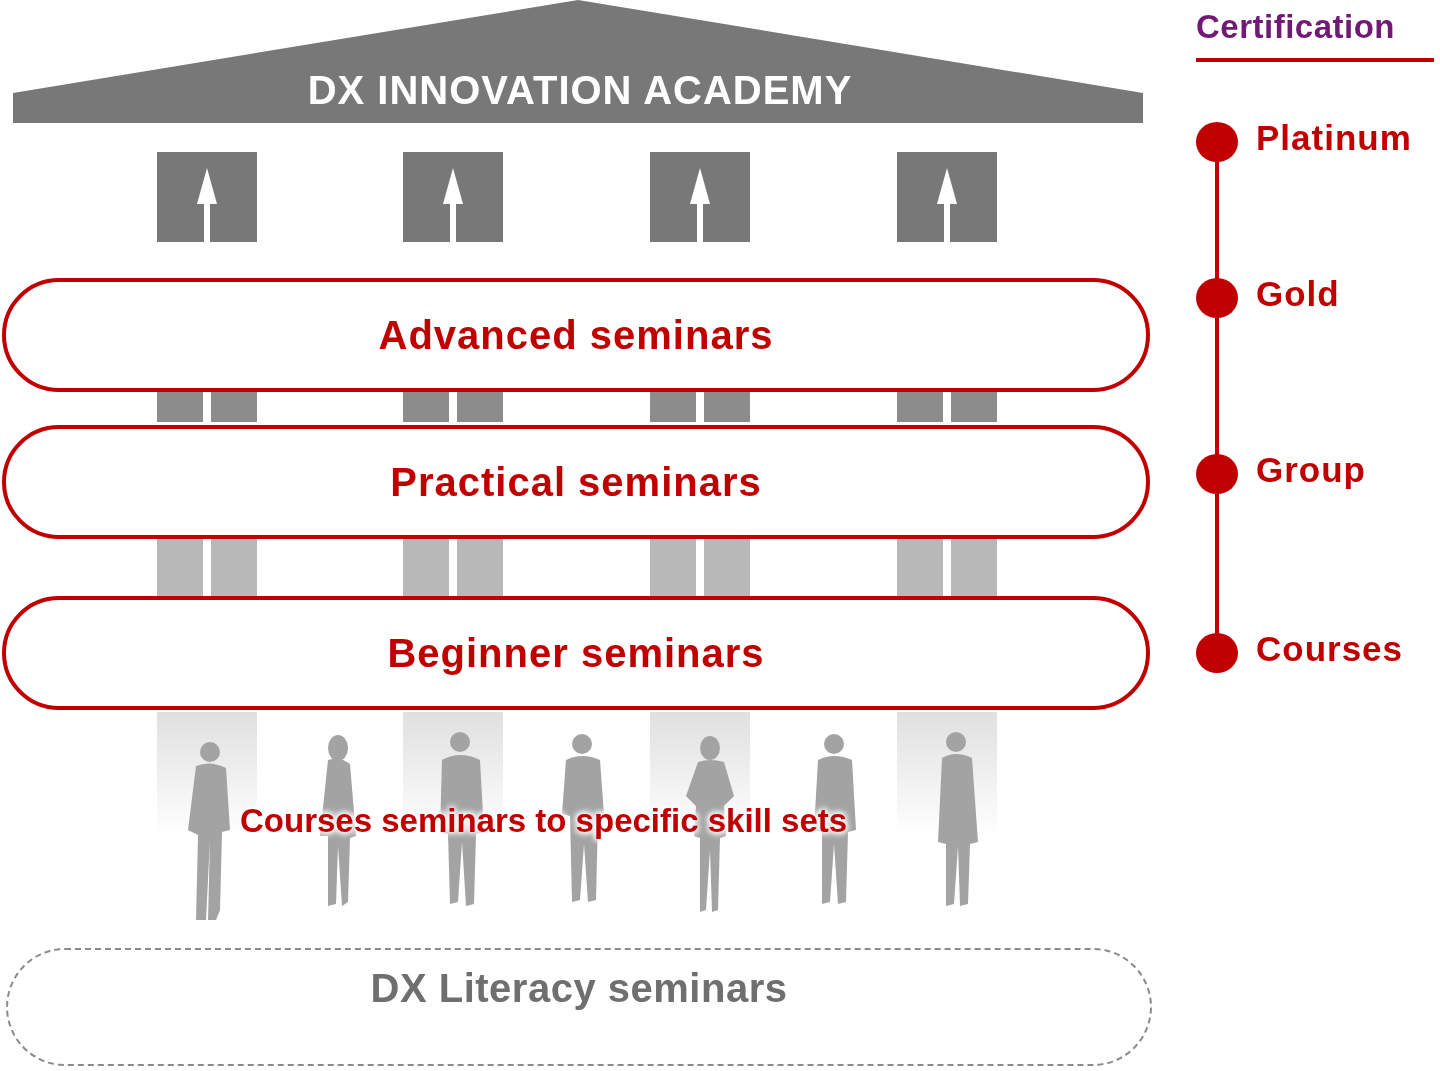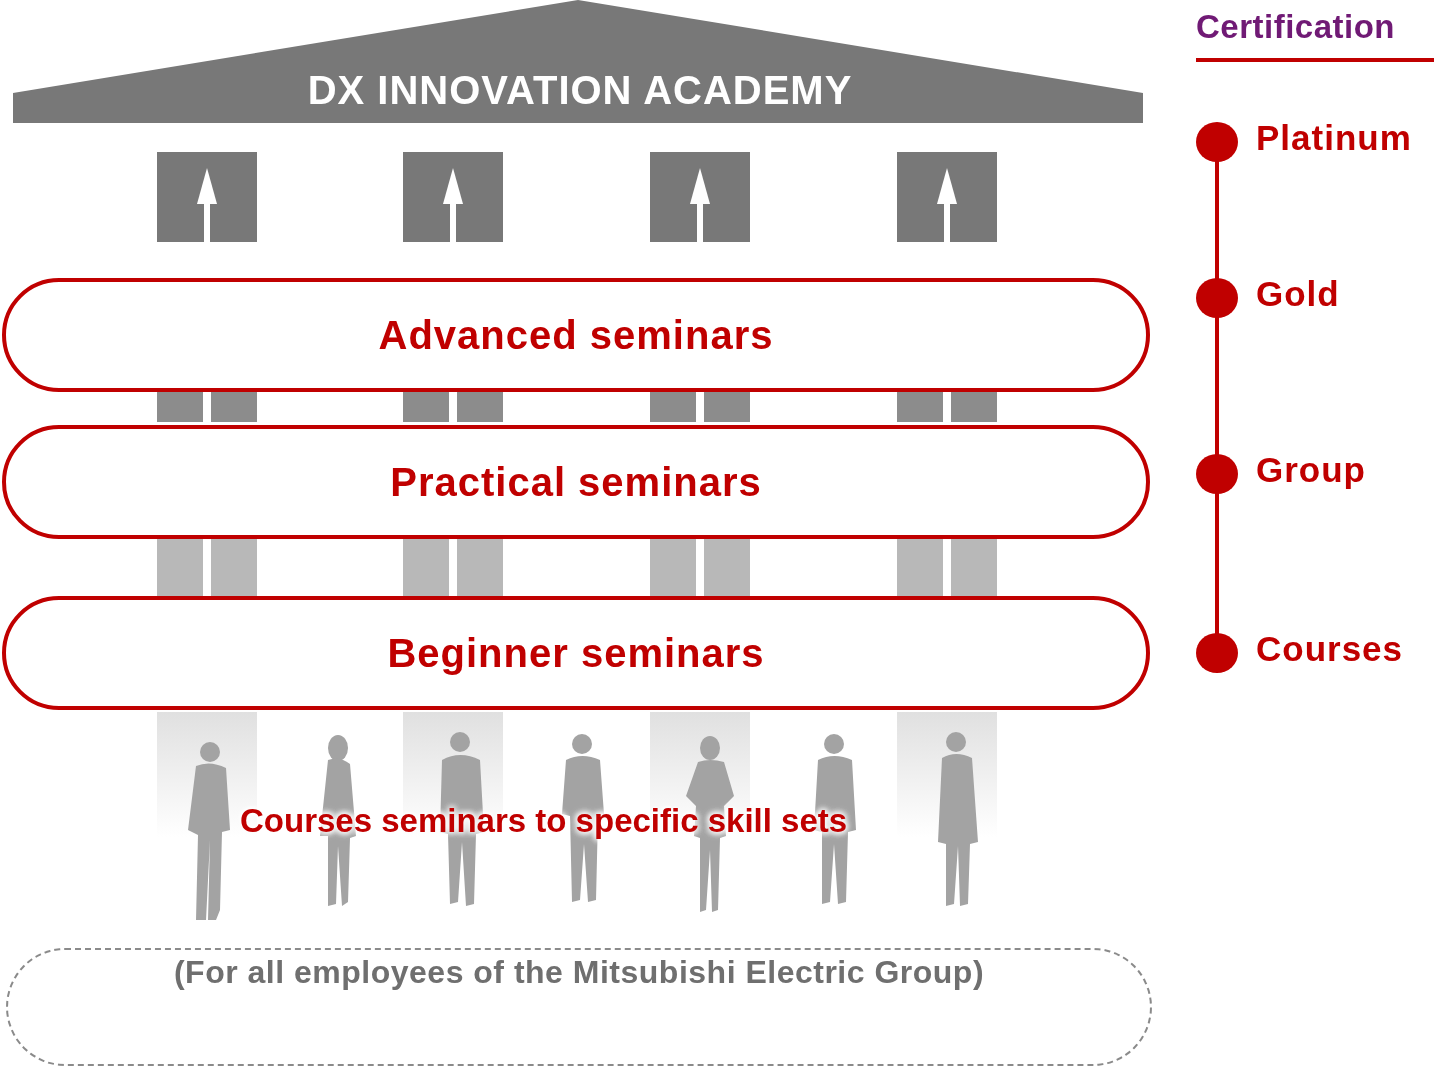--- a/index.html
+++ b/index.html
@@ -161,21 +161,21 @@
 
   <g class="person" transform="translate(746,-8)">
     <circle cx="40" cy="20" r="10"></circle>
     <path d="M26 36 Q40 28 56 36 L62 120 L54 122 L52 182 L44 184 L42 124 L38 182 L30 184 L30 122 L22 120 Z"></path>
   </g>
 </svg>
 
 <div class="abs courses-label">Courses seminars to specific skill sets</div>
 
 <div class="abs literacy">
-  <div class="lit-sub">(For all employees of the Mitsubishi Electric Group)</div>
+  <div class="lit-title">DX Literacy seminars</div>
 </div>
 
 <div class="abs cert-title">Certification</div>
 <div class="abs cert-underline"></div>
 <div class="abs cert-line"></div>
 
 <div class="abs cert-dot" style="top:122px;"></div>
 <div class="abs cert-label" style="top:118px;">Platinum</div>
 
 <div class="abs cert-dot" style="top:278px;"></div>

